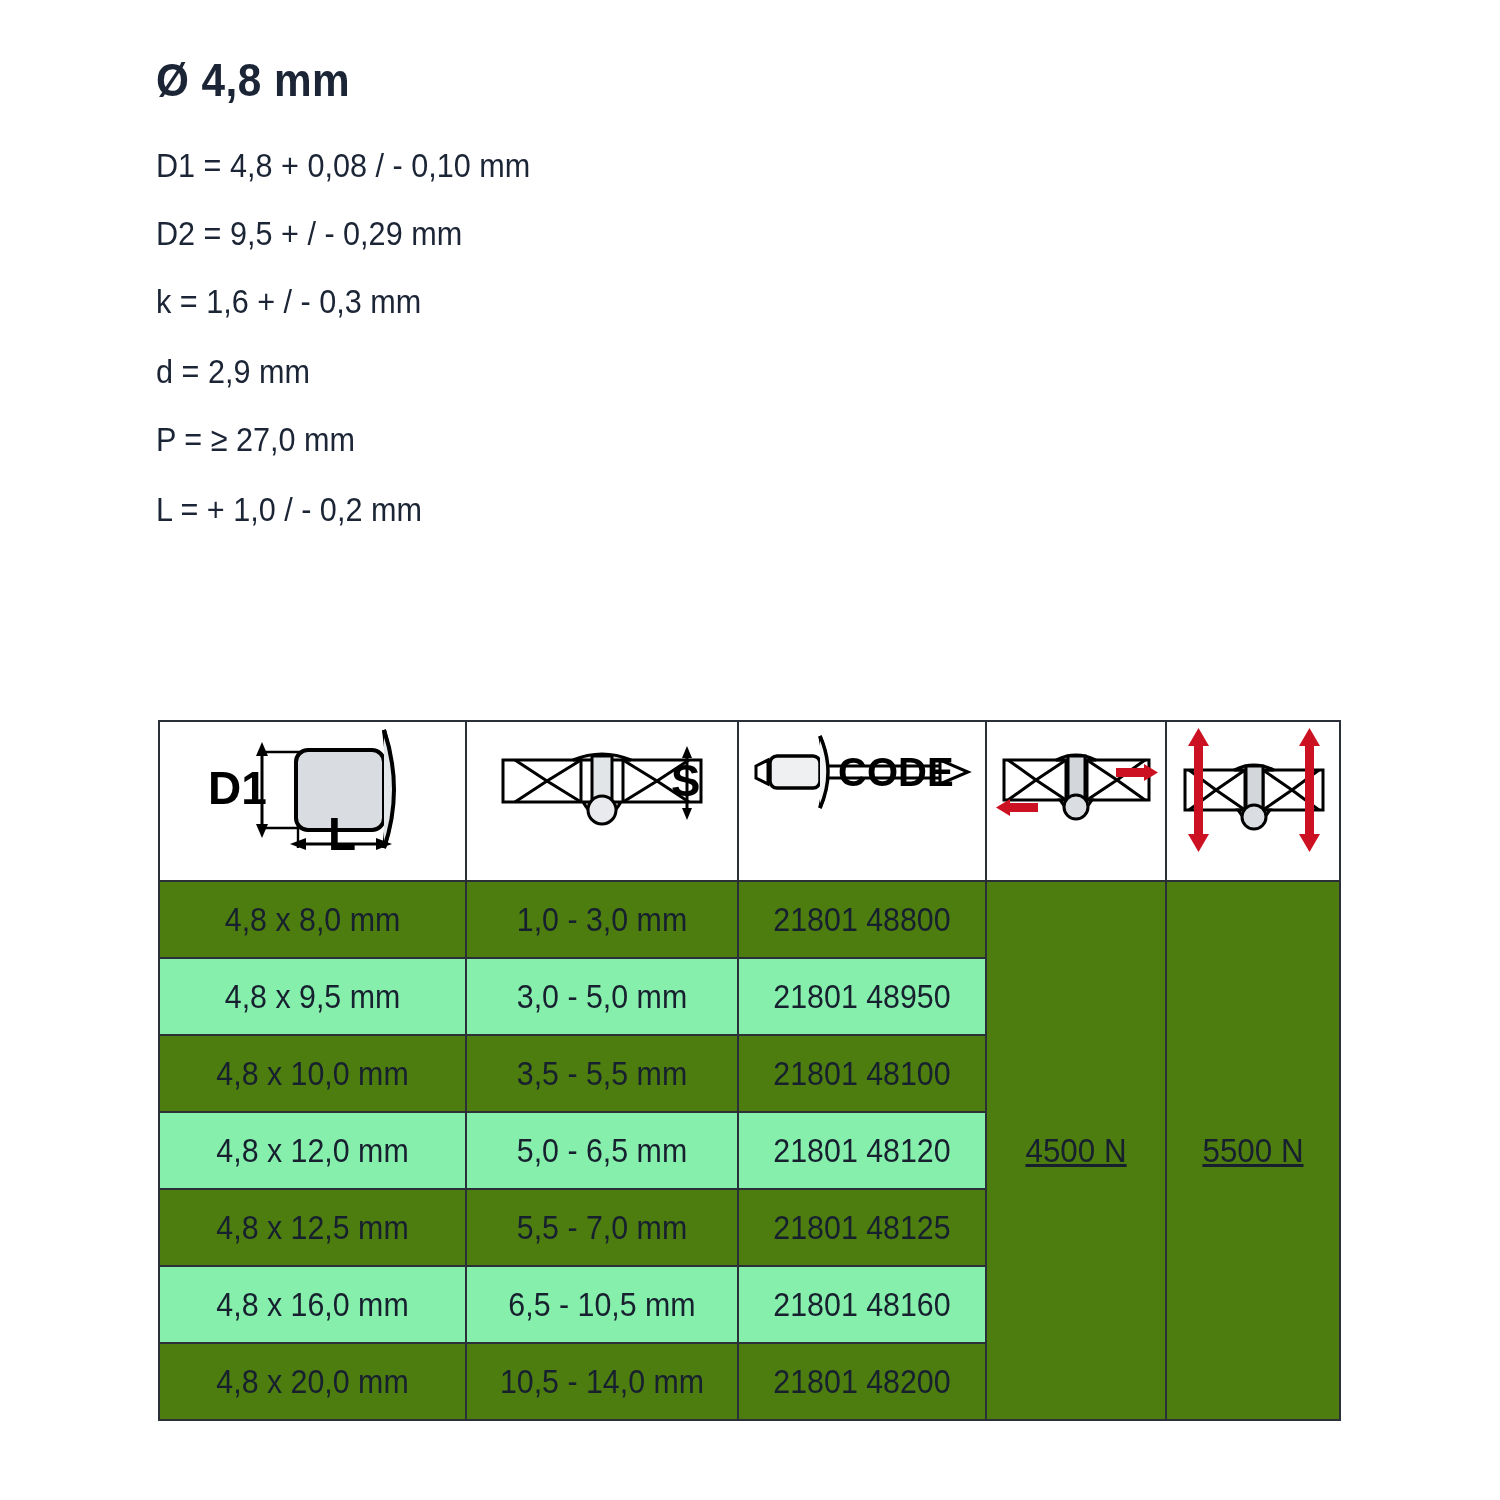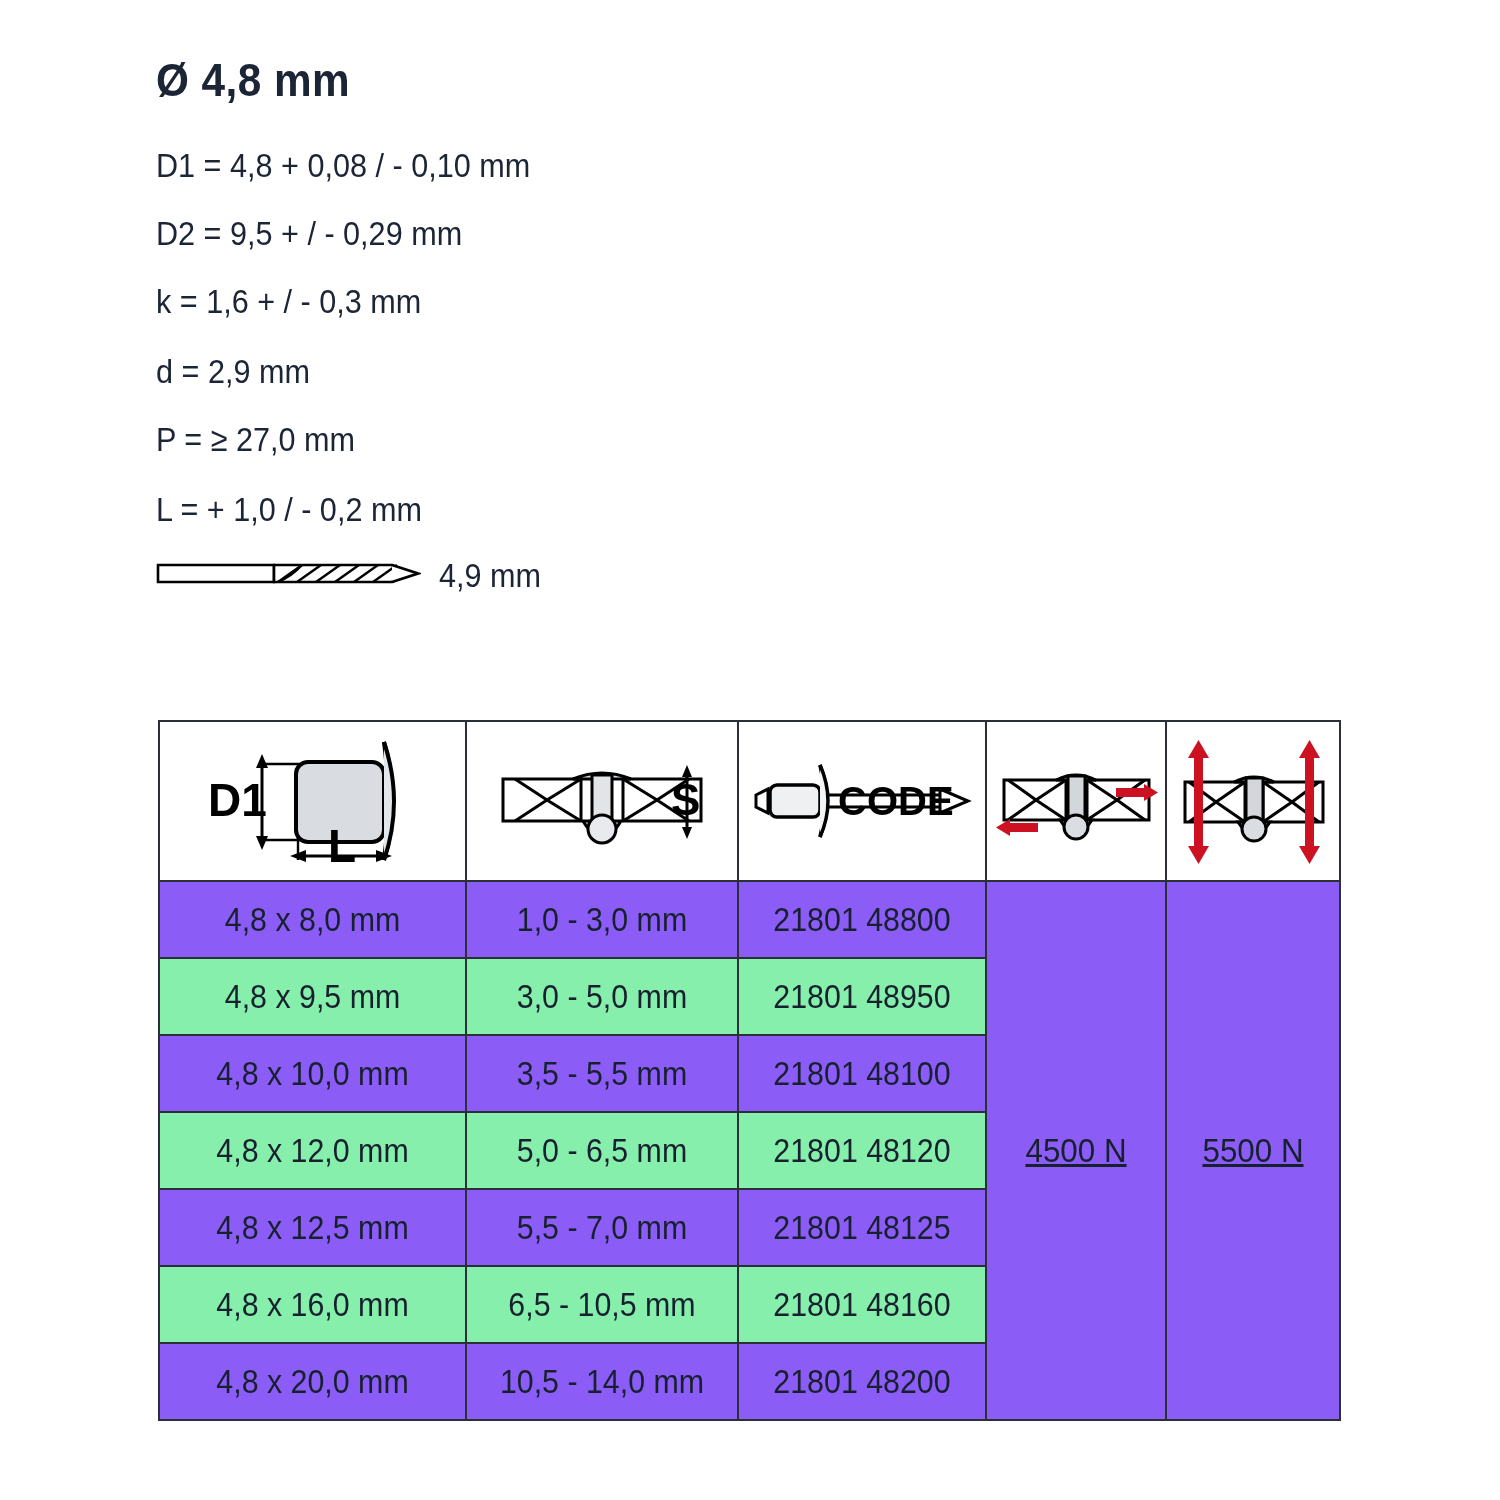--- a/index.html
+++ b/index.html
@@ -90,27 +90,27 @@
   .c3 { width: 248px; }
   .c4 { width: 180px; }
   .c5 { width: 174px; }
 
   .hdr td {
     height: 158px;
     background: #ffffff;
   }
   .hdr .icon-wrap {
     display: flex;
-    align-items: center;
+    align-items: flex-start;
     justify-content: center;
     height: 158px;
   }
 
   .row td { height: 75px; }
-  .row-blue td { background: #8b5cf6; margin-top: 20px; }
+  .row-blue td { background: #4d7c0f; margin-top: 20px; }
   .row-white td { background: #86efac; }
 
   .force-cell {
     background: #e0edf8;
     font-size: 34px;
     text-decoration: underline;
   }
 
   .cell-txt {
     display: block;
@@ -128,42 +128,20 @@
 
   <div class="title">Ø 4,8 mm</div>
 
   <div class="spec spec-0">D1 = 4,8 + 0,08 / - 0,10 mm</div>
   <div class="spec spec-1">D2 =  9,5 + / - 0,29 mm</div>
   <div class="spec spec-2">k =  1,6 + / - 0,3 mm</div>
   <div class="spec spec-3">d = 2,9 mm</div>
   <div class="spec spec-4">P = ≥  27,0 mm</div>
   <div class="spec spec-5">L = +  1,0 / - 0,2 mm</div>
 
-  <div class="drill-row">
-    <span>
-      <svg width="265" height="42" viewBox="0 0 265 42">
-
-        <path d="M2 13 L118 13 L118 30 L2 30 Z" fill="#ffffff" stroke="#000" stroke-width="2.6"></path>
-
-        <path d="M118 13 L236 13 L252 21.5 L236 30 L118 30 Z" fill="#ffffff" stroke="#000" stroke-width="2.6"></path>
-
-        <path d="M122 30 L146 13" stroke="#000" stroke-width="2.4" fill="none"></path>
-        <path d="M141 30 L165 13" stroke="#000" stroke-width="2.4" fill="none"></path>
-        <path d="M122 30 Q136 24 146 13" stroke="#000" stroke-width="2.4" fill="none"></path>
-        <path d="M160 30 L184 13" stroke="#000" stroke-width="2.4" fill="none"></path>
-        <path d="M179 30 L203 13" stroke="#000" stroke-width="2.4" fill="none"></path>
-        <path d="M198 30 L222 13" stroke="#000" stroke-width="2.4" fill="none"></path>
-        <path d="M217 30 L241 13" stroke="#000" stroke-width="2.4" fill="none"></path>
-        <path d="M236 30 L250 21" stroke="#000" stroke-width="2.4" fill="none"></path>
-
-        <path d="M236 13 L262 21.5 L236 30" fill="#ffffff" stroke="#000" stroke-width="2.6"></path>
-      </svg>
-    </span>
-    <span class="drill-label">4,9 mm</span>
-  </div>
 
   <table class="tbl">
     <colgroup>
       <col class="c1">
         <col class="c2">
         <col class="c3">
         <col class="c4">
         <col class="c5">
     </colgroup>
     <tbody>

